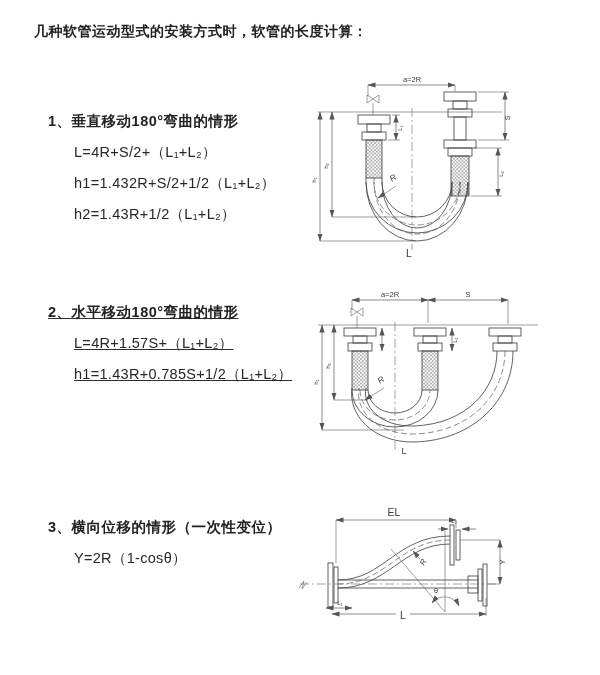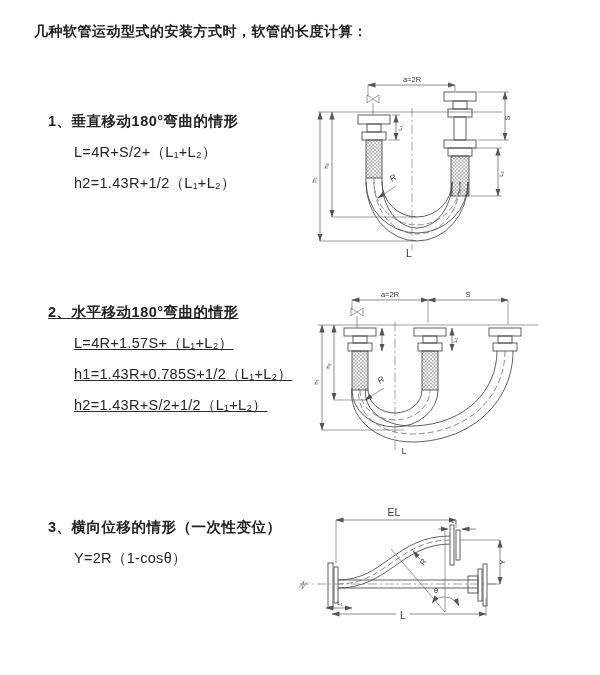--- a/index.html
+++ b/index.html
@@ -30,28 +30,28 @@
   .it{font-style:italic;}
 </style>
 </head>
 <body>
 
 <div class="page-title">几种软管运动型式的安装方式时，软管的长度计算：</div>
 
 <div class="sec" id="sec1">
   <div class="sec-heading">1、垂直移动180°弯曲的情形</div>
   <div class="formula">L=4R+S/2+（L₁+L₂）</div>
+  <div class="formula">h1=1.432R+S/2+1/2（L₁+L₂）</div>
   <div class="formula">h2=1.43R+1/2（L₁+L₂）</div>
 </div>
 
 <div class="sec" id="sec2">
   <div class="sec-heading">2、水平移动180°弯曲的情形</div>
   <div class="formula">L=4R+1.57S+（L₁+L₂）</div>
   <div class="formula">h1=1.43R+0.785S+1/2（L₁+L₂）</div>
-  <div class="formula">h2=1.43R+S/2+1/2（L₁+L₂）</div>
 </div>
 
 <div class="sec" id="sec3">
   <div class="sec-heading">3、横向位移的情形（一次性变位）</div>
   <div class="formula">Y=2R（1-cosθ）</div>
 </div>
 
 <div class="diag" id="d1">
 <svg width="288" height="198" viewBox="0 0 288 198">
   <defs>

